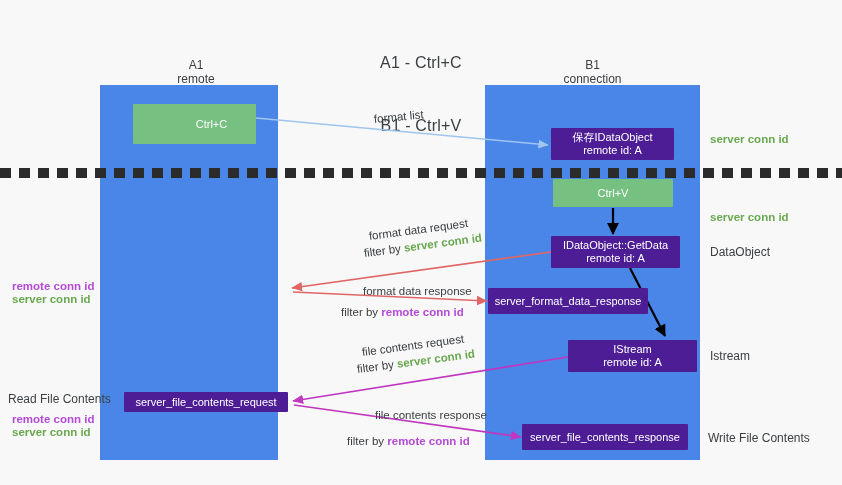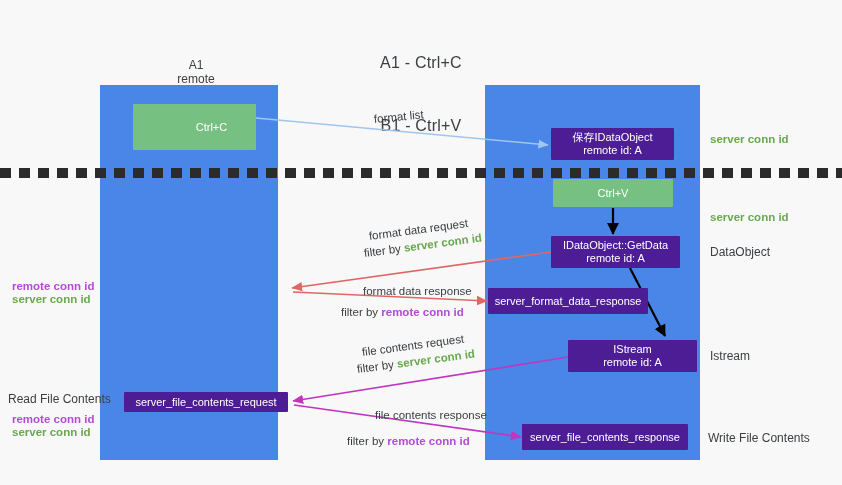--- a/index.html
+++ b/index.html
@@ -111,20 +111,24 @@
 
   <div id="title" class="abs">
     <div>A1 - Ctrl+C</div>
     <div>B1 - Ctrl+V</div>
   </div>
 
   <div class="abs col-header" style="left:107px; top:58px; width:178px;">
     <div class="ch-name">A1</div>
     <div class="ch-sub">remote</div>
   </div>
+  <div class="abs col-header" style="left:485px; top:58px; width:215px;">
+    <div class="ch-name">B1</div>
+    <div class="ch-sub">connection</div>
+  </div>
 
   <div class="abs lane" id="lane-a1"></div>
   <div class="abs lane" id="lane-b1"></div>
 
   <svg id="wires" viewBox="0 0 842 485" xmlns="http://www.w3.org/2000/svg">
     <defs>
       <marker id="ah-blue" markerWidth="7" markerHeight="7" refX="6" refY="3.2" orient="auto" markerUnits="strokeWidth">
         <path d="M0,0.4 L6.4,3.2 L0,6 z" fill="#9fc5f0"></path>
       </marker>
       <marker id="ah-red" markerWidth="7" markerHeight="7" refX="6" refY="3.2" orient="auto" markerUnits="strokeWidth">
@@ -146,21 +150,21 @@
 
     <line x1="551" y1="252" x2="292" y2="288" stroke="#e06666" stroke-width="1.7" marker-end="url(#ah-red)"></line>
 
     <line x1="293" y1="292" x2="487" y2="301" stroke="#e06666" stroke-width="1.7" marker-end="url(#ah-red)"></line>
 
     <line x1="568" y1="357" x2="293" y2="401" stroke="#c036c0" stroke-width="1.7" marker-end="url(#ah-magenta)"></line>
 
     <line x1="294" y1="405" x2="521" y2="437" stroke="#c036c0" stroke-width="1.7" marker-end="url(#ah-magenta)"></line>
   </svg>
 
-  <div class="abs node green" style="left:133px; top:104px; width:123px; height:46px;padding-left:34px;">
+  <div class="abs node green" style="left:133px; top:104px; width:123px; height:40px;padding-left:34px;">
     <div>Ctrl+C</div>
   </div>
 
   <div class="abs node orange" style="left:551px; top:128px; width:123px; height:32px;">
     <div>保存IDataObject</div>
     <div class="l2">remote id: A</div>
   </div>
 
   <div class="abs node green" style="left:553px; top:179px; width:120px; height:28px;">
     <div>Ctrl+V</div>

